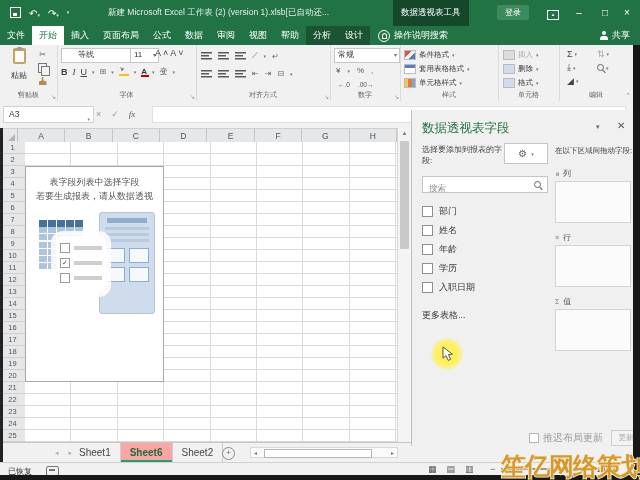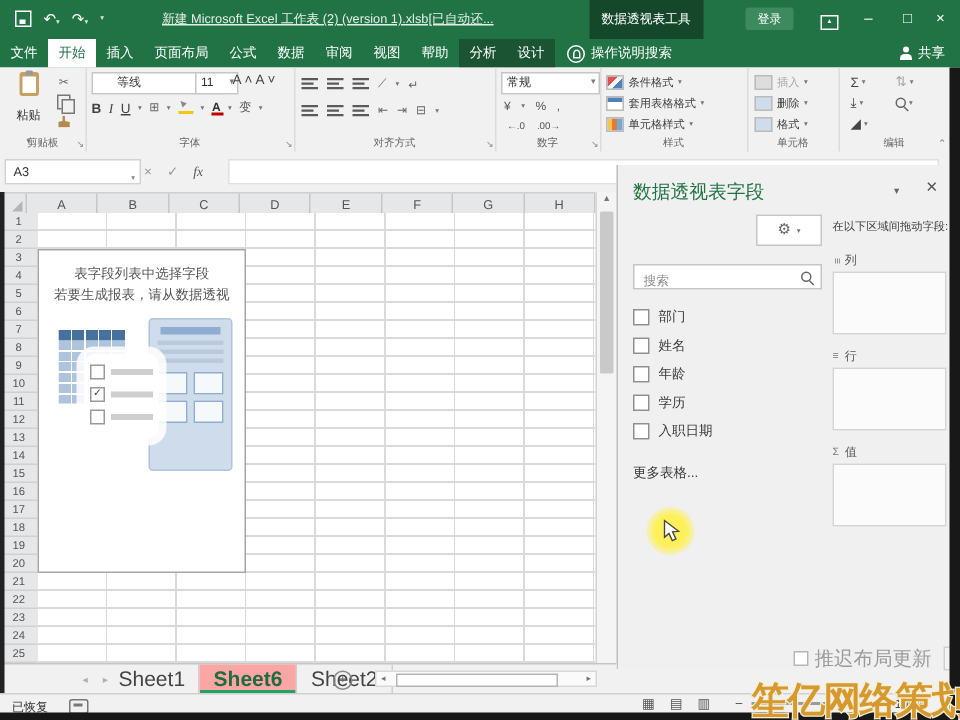--- a/index.html
+++ b/index.html
@@ -8,21 +8,21 @@
        -webkit-font-smoothing:antialiased;}
   .abs{position:absolute;}
 
   
   .titlebar{left:0;top:0;width:640px;height:26px;background:#217346;color:#fff;}
   .qat{left:10px;top:5px;display:flex;align-items:center;gap:8px;height:14px;}
   .i-save{width:9px;height:9px;border:1px solid #fff;position:relative;display:inline-block;}
   .i-save::after{content:"";position:absolute;left:2px;bottom:1px;width:4px;height:3px;background:#fff;}
   .uglyph{font-size:10px;line-height:10px;color:#fff;}
   .tinycaret{font-size:5px;color:#cfe3d6;}
-  .app-title{left:108px;top:7px;font-size:8.5px;color:#e3efe7;white-space:nowrap;text-decoration:underline;}
+  .app-title{left:108px;top:7px;font-size:8.5px;color:#e3efe7;white-space:nowrap;}
   .tool-strip{left:393px;top:0;height:26px;padding:0 8px;background:#15482a;color:#fff;
               font-size:8.5px;display:flex;align-items:center;}
   .signin{left:497px;top:5px;width:32px;height:15px;background:#3d8a5e;border-radius:2px;
           color:#fff;font-size:8px;text-align:center;line-height:15px;}
   .winbtn{top:0;width:26px;height:26px;color:#fff;text-align:center;line-height:26px;font-size:10px;}
   .i-ribopt{width:10px;height:8px;border:1px solid #fff;display:inline-block;font-size:5px;line-height:7px;color:#fff;}
 
   
   .tabstrip{left:0;top:26px;width:640px;height:19px;background:#217346;display:flex;color:#fff;font-size:9px;}
   .tab{padding:0 7px;line-height:19px;white-space:nowrap;}
@@ -155,29 +155,29 @@
   .flabel{font-size:9px;color:#3a3a3a;}
   .moretables{position:absolute;left:10px;top:199px;font-size:9px;color:#3a3a3a;}
   .draglbl{position:absolute;left:143px;top:36px;width:78px;font-size:7.5px;color:#3f3f3f;line-height:10px;}
   .areas{position:absolute;left:143px;top:58px;width:76px;}
   .arealabel{height:11px;display:flex;align-items:center;gap:4px;font-size:8px;color:#555;margin-bottom:2px;}
   .aicon{font-size:7px;color:#777;line-height:8px;}
   .aicon.rot{display:inline-block;transform:rotate(90deg);}
   .areabox{height:42px;background:#fbfbfb;border:1px solid #d4d4d4;margin-bottom:9px;box-sizing:border-box;}
   .deferrow{position:absolute;left:117px;top:320px;display:flex;align-items:center;gap:4px;}
   .dcb{width:8px;height:8px;border:1px solid #b5b5b5;background:#fff;}
-  .deferlbl{font-size:13px;color:#9b9b9b;white-space:nowrap;}
+  .deferlbl{font-size:10px;color:#9b9b9b;white-space:nowrap;}
   .updatebtn{margin-left:4px;width:28px;height:14px;border:1px solid #cfcfcf;background:#f3f3f3;color:#a8a8a8;
              font-size:7.5px;text-align:center;line-height:13px;}
 
   
   .tabbar{left:0;top:442px;width:411px;height:20px;background:#f1f1f1;border-top:1px solid #c5c5c5;box-sizing:border-box;}
   .navarrows{position:absolute;left:55px;top:0;height:19px;display:flex;gap:10px;align-items:center;font-size:7px;color:#b0b0b0;}
   .stabs{position:absolute;left:70px;top:0;height:19px;display:flex;}
-  .stab{padding:0 9px;font-size:14px;color:#444;line-height:19px;border-right:1px solid #cfcfcf;}
+  .stab{padding:0 9px;font-size:10px;color:#444;line-height:19px;border-right:1px solid #cfcfcf;}
   .stab.active{background:#fca5a5;color:#1e6b40;font-weight:bold;box-shadow:inset 0 -2px 0 #21a366;}
   .newsheet{position:absolute;left:222px;top:4px;width:11px;height:11px;border:1px solid #8a8a8a;border-radius:50%;
             font-size:8px;line-height:10px;text-align:center;color:#666;}
   .hscroll{position:absolute;left:250px;top:4px;width:148px;height:11px;background:#fafafa;border:1px solid #d8d8d8;box-sizing:border-box;}
   .harrow{position:absolute;top:1px;font-size:6px;color:#777;line-height:8px;}
   .hthumb{position:absolute;left:13px;top:1px;width:106px;height:7px;background:#fff;border:1px solid #b5b5b5;}
 
   
   .statusbar{left:0;top:462px;width:640px;height:14px;background:#f1f1f1;border-top:1px solid #d0d0d0;box-sizing:border-box;}
   .statusmode{position:absolute;left:8px;top:3px;font-size:8px;color:#333;text-align:right;}
@@ -472,20 +472,21 @@
           <span class="pcbar"></span>
         </div>
     </div>
   </div>
 </div>
 
 <div class="abs pane">
   <div class="panetitle">数据透视表字段</div>
   <span class="panecaret">▾</span>
   <span class="paneclose">✕</span>
+  <div class="chooselbl">选择要添加到报表的字段:</div>
   <div class="gearbtn">
       <span>⚙</span>
       <span class="caret">▾</span>
     </div>
   <div class="searchbox">
     <input placeholder="搜索" style="">
     <span class="smag"></span>
   </div>
   <div class="fields">
       <div class="fieldrow">

